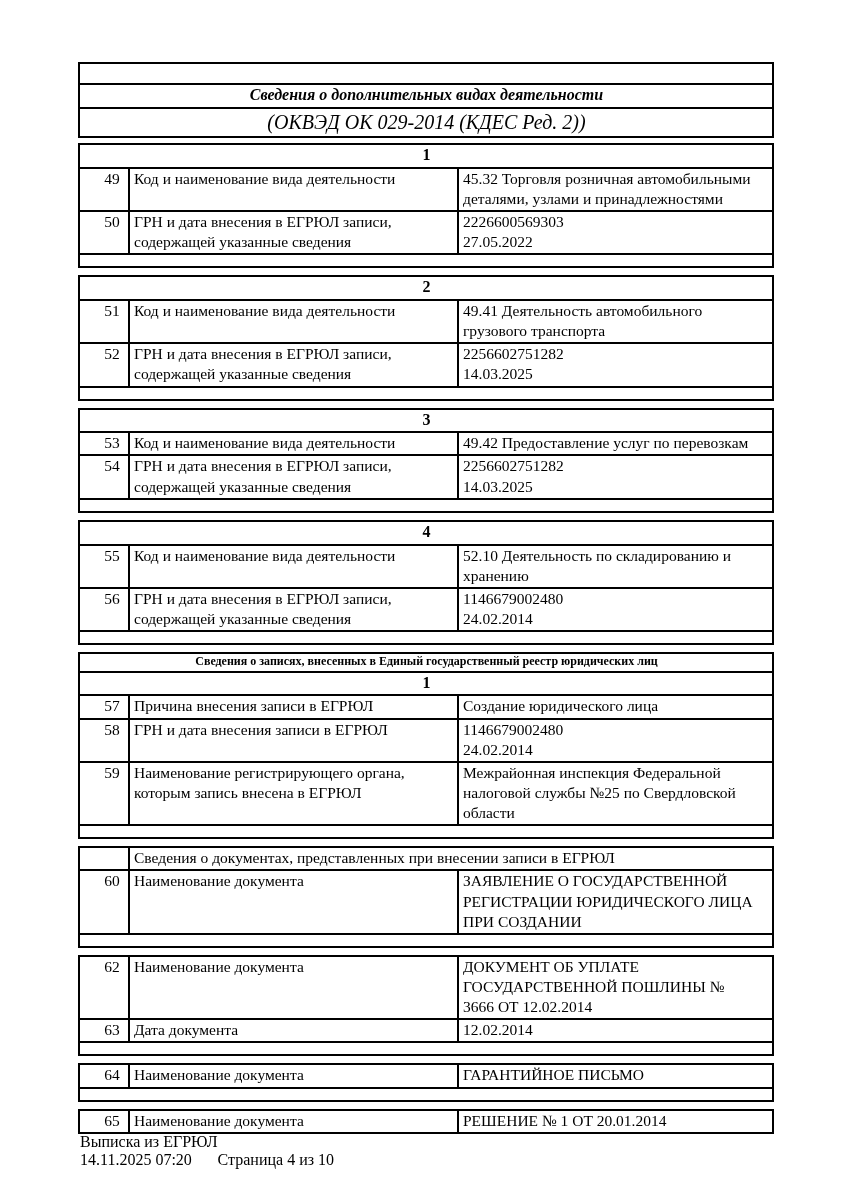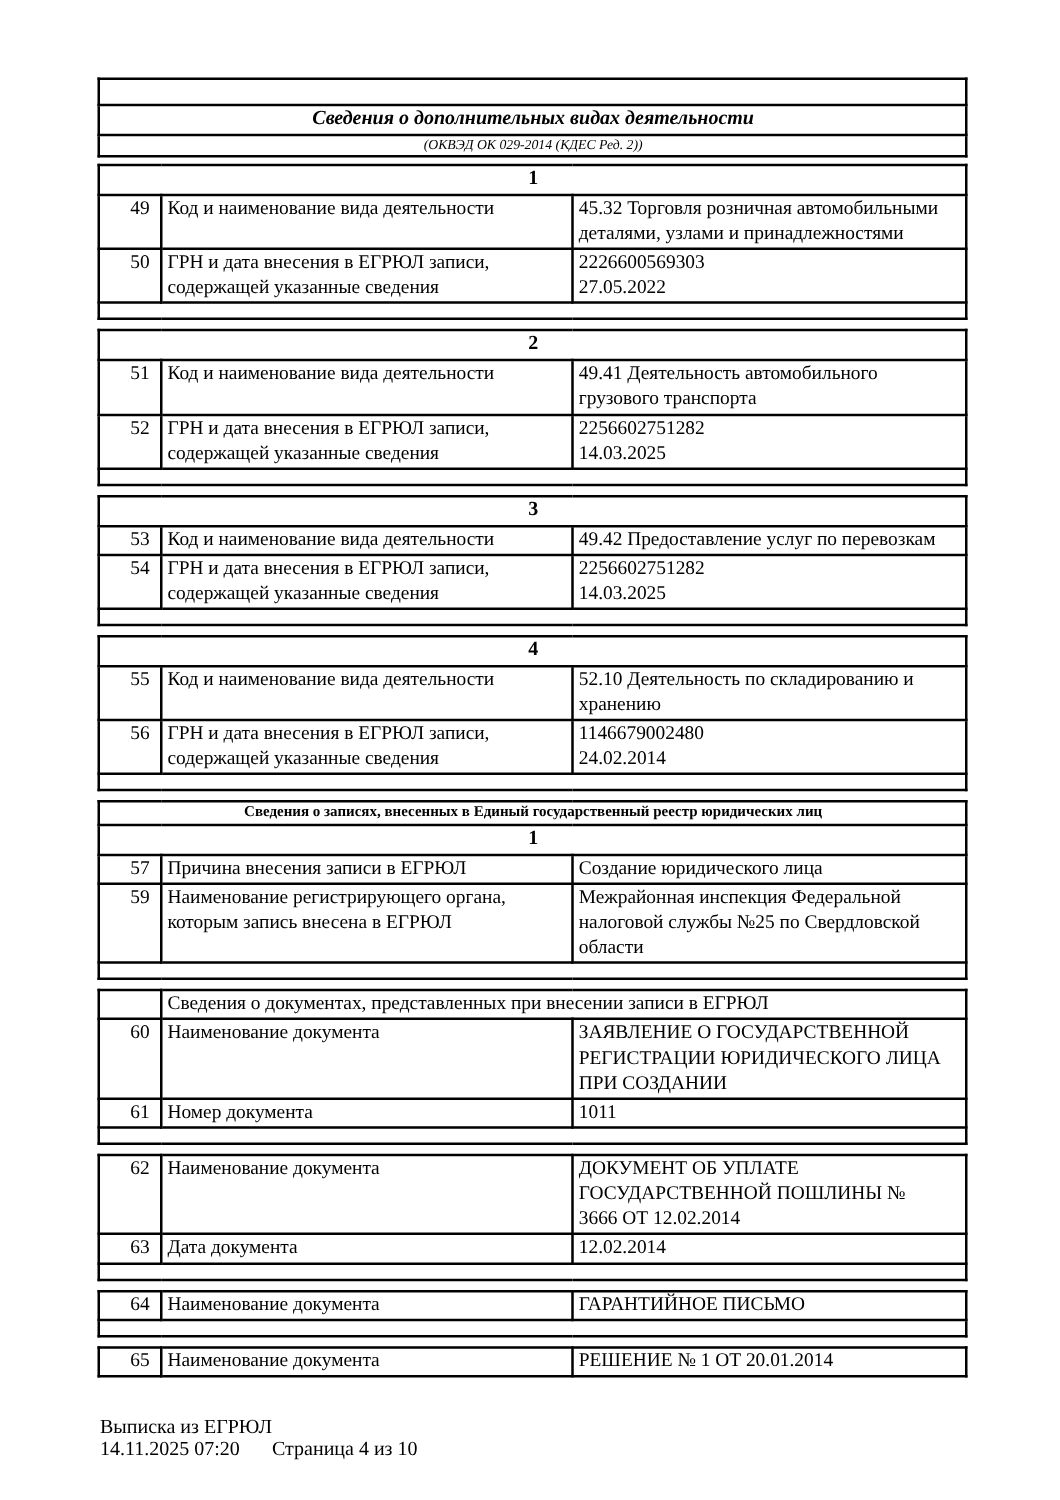--- a/index.html
+++ b/index.html
@@ -42,21 +42,21 @@
   td.title {
     text-align: center;
     font-weight: bold;
     font-style: italic;
     font-size: 16px;
     white-space: normal;
   }
   td.subtitle {
     text-align: center;
     font-style: italic;
-    font-size: 11px;
+    font-size: 20px;
     white-space: normal;
   }
   td.section-title {
     text-align: center;
     font-weight: bold;
     font-size: 12px;
     white-space: normal;
   }
   td.block-num {
     text-align: center;
@@ -233,20 +233,26 @@
     </tr>
     <tr>
       <td class="block-num" colspan="3">1</td>
     </tr>
     <tr>
       <td class="num">57</td>
       <td>Причина внесения записи в ЕГРЮЛ</td>
       <td>Создание юридического лица</td>
     </tr>
     <tr>
+      <td class="num">58</td>
+      <td>ГРН и дата внесения записи в ЕГРЮЛ</td>
+      <td>1146679002480
+24.02.2014</td>
+    </tr>
+    <tr>
       <td class="num">59</td>
       <td>Наименование регистрирующего органа,
 которым запись внесена в ЕГРЮЛ</td>
       <td>Межрайонная инспекция Федеральной
 налоговой службы №25 по Свердловской
 области</td>
     </tr>
     <tr>
           <td class="spacer" colspan="3"></td>
         </tr>
@@ -263,25 +269,20 @@
         <tr>
       <td></td>
       <td class="docs-subheader" colspan="2">Сведения о документах, представленных при внесении записи в ЕГРЮЛ</td>
     </tr>
     <tr>
       <td class="num">60</td>
       <td>Наименование документа</td>
       <td>ЗАЯВЛЕНИЕ О ГОСУДАРСТВЕННОЙ
 РЕГИСТРАЦИИ ЮРИДИЧЕСКОГО ЛИЦА
 ПРИ СОЗДАНИИ</td>
-    </tr>
-    <tr>
-      <td class="num">61</td>
-      <td>Номер документа</td>
-      <td>1011</td>
     </tr>
     <tr>
           <td class="spacer" colspan="3"></td>
         </tr>
   </tbody>
     </table>
 
   <table class="tbl">
     <colgroup>
         <col style="width:50px">

